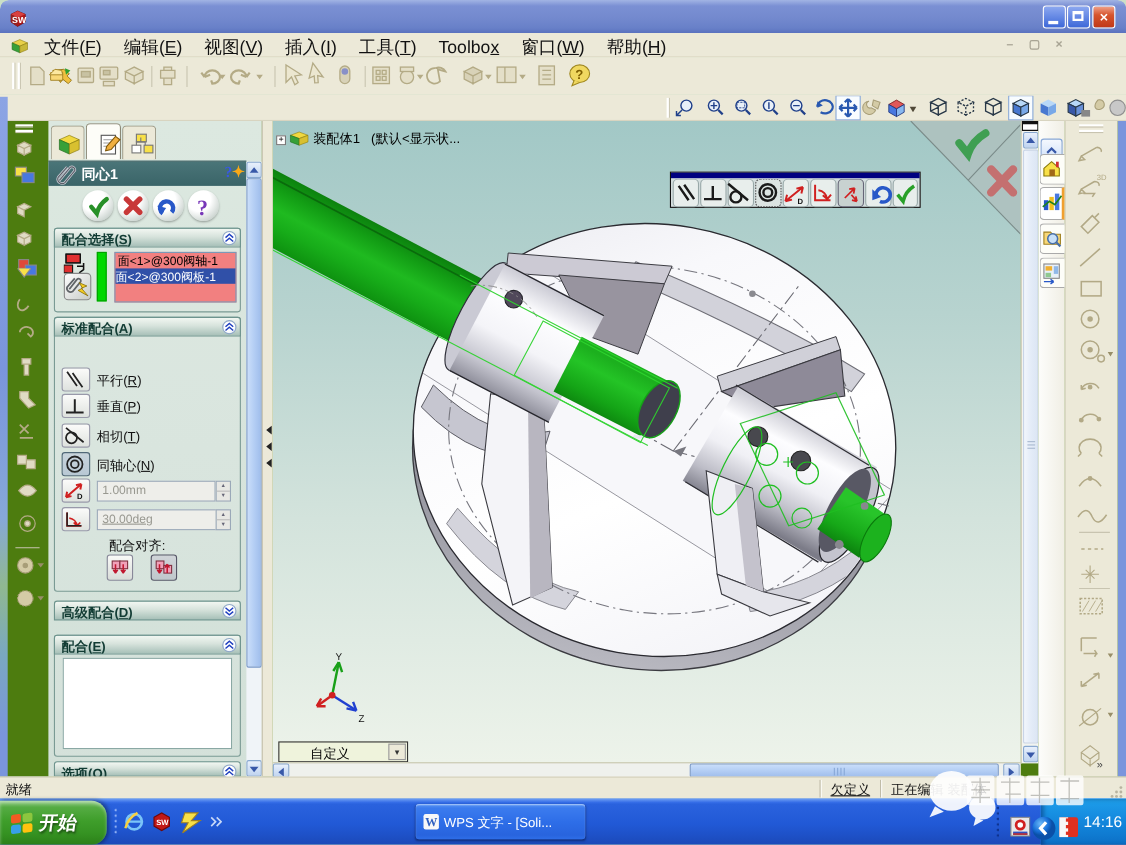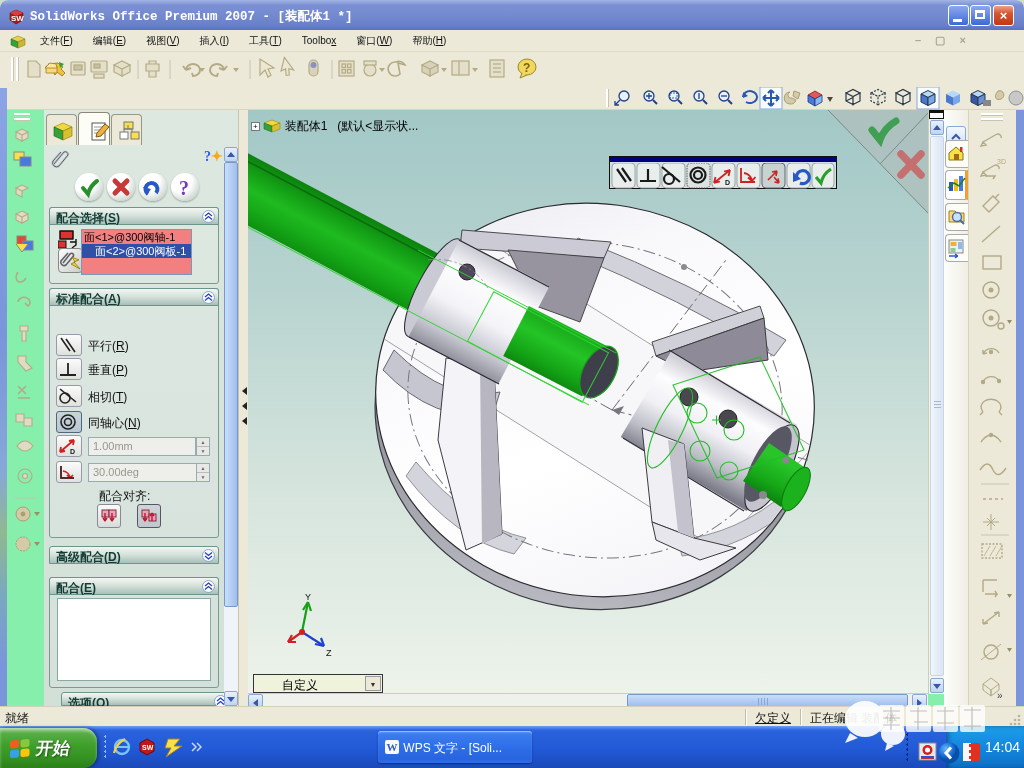--- a/index.html
+++ b/index.html
@@ -2,24 +2,24 @@
 <html><head><meta charset="utf-8"><style>
 html,body{margin:0;padding:0;width:1024px;height:768px;overflow:hidden;background:#CBDFC6;font-family:"Liberation Sans",sans-serif;}
 *{box-sizing:border-box;}
 .abs{position:absolute;}
 #stage{position:relative;width:1024px;height:768px;}
 #win{position:absolute;left:0;top:0;width:1024px;height:726px;border-radius:8px 8px 0 0;overflow:hidden;}
 #titlebar{position:absolute;left:0;top:0;width:1024px;height:30px;background:linear-gradient(180deg,#A2B4E4 0%,#7B90D4 18%,#7389CE 55%,#6880C8 85%,#5A72BE 100%);border-radius:8px 8px 0 0;}
 #titletext{position:absolute;left:30px;top:8px;color:#fff;font:bold 12.5px "Liberation Mono",monospace;white-space:nowrap;}
 .capbtn{position:absolute;top:5px;width:21px;height:21px;border-radius:3px;border:1px solid #fff;color:#fff;font:bold 11px "Liberation Sans",sans-serif;text-align:center;line-height:19px;}
 #menubar{position:absolute;left:0;top:30px;width:1024px;height:22px;background:#ECE9D8;border-bottom:1px solid #E0DCC8;}
-.menuitem{display:inline-block;padding:3px 10px 0 10px;font-size:10px;color:#111;}
+.menuitem{display:inline-block;padding:3px 10px 0 10px;font-size:16px;color:#111;}
 #tb1{position:absolute;left:0;top:52px;width:1024px;height:34px;background:#ECE9D8;}
 #tb2{position:absolute;left:0;top:86px;width:1024px;height:24px;background:#ECE9D8;border-bottom:1px solid #D8D4C0;}
-#client{position:absolute;left:0;top:110px;width:1024px;height:596px;background:#86efac;}
+#client{position:absolute;left:0;top:110px;width:1024px;height:596px;background:#4d7c0f;}
 #viewport{position:absolute;left:248px;top:0px;width:680px;height:583px;background:linear-gradient(180deg,#A2C8C6 0%,#B7D3CF 30%,#D3E3DC 62%,#EDF3EA 100%);overflow:hidden;}
 #panel{position:absolute;left:44px;top:0px;width:194px;height:596px;background:linear-gradient(180deg,#DCE8E0,#D2E0D8);}
 #statusbar{position:absolute;left:0;top:706px;width:1024px;height:20px;background:#ECE9D8;border-top:1px solid #D4D0BC;font-size:12px;color:#111;}
 #taskbar{position:absolute;left:0;top:726px;width:1024px;height:42px;background:linear-gradient(180deg,#4B80EE 0%,#3C74EC 6%,#2A62DE 12%,#2159D6 55%,#1E51C8 78%,#1B49B8 100%);}
 .tealhead{background:linear-gradient(180deg,#F2F7F2 0%,#D7E3DC 45%,#A7C0B8 100%);border:1px solid #6E948E;border-radius:3px 3px 0 0;font-weight:bold;font-size:12px;color:#123C34;padding:2px 4px 0 6px;}
 .chev{position:absolute;right:3px;top:2px;width:13px;height:13px;border-radius:50%;background:radial-gradient(circle at 35% 30%,#fff 55%,#D8E4F8);border:1px solid #8FA8C8;color:#2040C0;text-align:center;}
 .gbox{position:absolute;left:5px;width:170px;border:1px solid #7A9A94;border-radius:3px;background:rgba(255,255,255,0.06);}
 .mbtn{left:12px;width:26px;height:22px;border:1px solid #99A;border-radius:3px;background:linear-gradient(180deg,#FBFBFA,#DEE2DE);}
 .mlbl{left:44px;font-size:12px;color:#111;}
 .spin{left:152px;width:14px;height:19px;border:1px solid #9AA8B8;background:#E8E8E4;font-size:5px;color:#667;text-align:center;}
@@ -30,21 +30,20 @@
 </style></head><body>
 <div id="stage">
  <div id="win">
   <div id="titlebar">
    <svg class="abs" style="left:8px;top:8px" width="17" height="17" viewBox="0 0 17 17">
      <polygon points="2,5 8,2 15,5 15,12 8,16 2,12" fill="#B01818" stroke="#700808" stroke-width="0.6"></polygon>
      <polygon points="2,5 8,2 15,5 8,8" fill="#D84040"></polygon>
      <polygon points="2,5 8,8 8,16 2,12" fill="#982020"></polygon>
      <text x="3" y="13" font-size="8" font-weight="bold" fill="#fff" font-family="Liberation Sans">SW</text>
    </svg>
-   <div id="titletext">SolidWorks Office Premium 2007 - [装配体1 *]</div>
    <div class="capbtn" style="left:948px;background:linear-gradient(180deg,#8CA8F0,#3D68D8);"> 
           <div class="abs" style="left:4px;top:13px;width:9px;height:3px;background:#fff"></div>
         </div>
    <div class="capbtn" style="left:970px;background:linear-gradient(180deg,#8CA8F0,#3D68D8);">
           <div class="abs" style="left:4px;top:4px;width:10px;height:9px;border:2px solid #fff;border-top-width:3px"></div>
         </div>
    <div class="capbtn" style="left:993px;background:linear-gradient(180deg,#F0A088,#D6552E 40%,#C03818);font-size:13px;">×</div>
   </div>
   <div id="menubar">
    <svg class="abs" style="left:10px;top:3px" width="16" height="16" viewBox="0 0 16 16">
@@ -383,21 +382,21 @@
       <path d="M24,42 L46,56" stroke="#2040D0"></path>
               <path d="M46,56 l-9,-2 M46,56 l-3,-8" stroke="#2040D0"></path>
       <path d="M24,42 L10,52" stroke="#D02020"></path>
               <path d="M10,52 l4,-7 M10,52 l8,0" stroke="#D02020"></path>
      </g>
      <circle cx="24" cy="42" r="3" fill="#D02020"></circle>
      <text x="27" y="10" font-size="9" fill="#111" font-family="Liberation Sans">Y</text>
      <text x="48" y="66" font-size="9" fill="#111" font-family="Liberation Sans">Z</text>
     </svg>
 
-    <div class="abs" style="left:5px;top:564px;width:130px;height:19px;background:#EFF3DC;border:1px solid #333;font-size:12px;color:#000;padding:2px 0 0 28px;">自定义
+    <div class="abs" style="left:5px;top:564px;width:118px;height:19px;background:#EFF3DC;border:1px solid #333;font-size:12px;color:#000;padding:2px 0 0 28px;">自定义
      <div class="abs" style="right:1px;top:1px;width:16px;height:15px;background:#ECE9D8;border:1px solid #999;font-size:7px;text-align:center;line-height:15px;color:#333;">▼</div>
     </div>
    </div>
    <div id="panel">
     <div class="abs" style="left:2px;top:4px;width:31px;height:31px;background:#ECE9D8;border:1px solid #9A9784;border-bottom:none;border-radius:4px 4px 0 0"></div>
     <div class="abs" style="left:34px;top:2px;width:32px;height:33px;background:#FDFDF8;border:1px solid #8A8774;border-bottom:none;border-radius:4px 4px 0 0"></div>
     <div class="abs" style="left:67px;top:4px;width:31px;height:31px;background:#ECE9D8;border:1px solid #9A9784;border-bottom:none;border-radius:4px 4px 0 0"></div>
     <svg class="abs" style="left:8px;top:9px" width="88" height="24" viewBox="0 0 88 24">
      <polygon points="2,8 11,4 20,8 11,12" fill="#F0D840" stroke="#887808" stroke-width="0.6"></polygon>
      <polygon points="2,8 11,12 11,21 2,17" fill="#38A038" stroke="#1A6A1A" stroke-width="0.6"></polygon>
@@ -405,20 +404,21 @@
      <rect x="40" y="4" width="13" height="17" fill="#fff" stroke="#555"></rect>
      <line x1="42" y1="8" x2="51" y2="8" stroke="#999"></line>
             <line x1="42" y1="11" x2="51" y2="11" stroke="#999"></line>
             <line x1="42" y1="14" x2="51" y2="14" stroke="#999"></line>
      <path d="M45,14 l8,-9 4,3 -8,9 -5,1 z" fill="#F0B040" stroke="#805808"></path>
      <rect x="72" y="3" width="9" height="7" fill="#F8E048" stroke="#777"></rect>
      <rect x="68" y="13" width="8" height="7" fill="#fff" stroke="#777"></rect>
      <rect x="79" y="13" width="8" height="7" fill="#F8E048" stroke="#777"></rect>
      <path d="M76,10 v-4 M72,13 v-3 h8 v3" fill="none" stroke="#777"></path>
     </svg>
+    <div class="abs" style="left:0px;top:36px;width:180px;height:23px;background:linear-gradient(180deg,#4A7578,#3A6468);border-top:1px solid #2A5054;color:#fff;font-weight:bold;font-size:13px;padding:3px 0 0 30px;">同心1</div>
     <svg class="abs" style="left:6px;top:38px" width="20" height="20" viewBox="0 0 20 20">
             <path d="M4,16 L14,4 a2.8,2.8 0 0,1 4,3 L9,18 a4,4 0 0,1 -6,-5 l8,-9" fill="none" stroke="#C8CCD4" stroke-width="2.4"></path>
             <path d="M4,16 L14,4 a2.8,2.8 0 0,1 4,3 L9,18 a4,4 0 0,1 -6,-5 l8,-9" fill="none" stroke="#5A5E68" stroke-width="1"></path>
           </svg>
     <div class="abs" style="left:160px;top:38px;color:#3858E8;font:bold 14px 'Liberation Serif';">?<span style="color:#F8A818">✦</span></div>
 
     <div class="abs" style="left:31px;top:63px;width:28px;height:28px;border-radius:50%;background:radial-gradient(circle at 35% 30%,#FFFFFF 40%,#D0D8D4 75%,#A8B4B0);box-shadow:0 1px 2px rgba(0,0,0,0.3);"></div>
     <div class="abs" style="left:63px;top:63px;width:28px;height:28px;border-radius:50%;background:radial-gradient(circle at 35% 30%,#FFFFFF 40%,#D0D8D4 75%,#A8B4B0);box-shadow:0 1px 2px rgba(0,0,0,0.3);"></div>
     <div class="abs" style="left:95px;top:63px;width:28px;height:28px;border-radius:50%;background:radial-gradient(circle at 35% 30%,#FFFFFF 40%,#D0D8D4 75%,#A8B4B0);box-shadow:0 1px 2px rgba(0,0,0,0.3);"></div>
     <div class="abs" style="left:127px;top:63px;width:28px;height:28px;border-radius:50%;background:radial-gradient(circle at 35% 30%,#FFFFFF 40%,#D0D8D4 75%,#A8B4B0);box-shadow:0 1px 2px rgba(0,0,0,0.3);"></div>
@@ -440,23 +440,23 @@
      <rect x="0" y="12" width="8" height="7" fill="#E03030" stroke="#111"></rect>
      <path d="M12,13 l6,0 M18,10 v6 l-4,3" fill="none" stroke="#111" stroke-width="1.4"></path>
     </svg>
     <div class="abs" style="left:14px;top:138px;width:25px;height:25px;border:1px solid #888;border-radius:4px;background:linear-gradient(135deg,#FDFDFD,#C8CCC8)">
      <svg width="23" height="23" viewBox="0 0 23 23">
               <path d="M4,14 L11,5 a2,2 0 0,1 3.4,2 L7,16 a3.4,3.4 0 0,1 -5,-4 l7,-8" fill="none" stroke="#606468" stroke-width="1.6"></path>
               <path d="M13,8 l7,3 -5,2 6,7 -9,-5 4,-2 z" fill="#F8D020" stroke="#806808" stroke-width="0.7"></path>
             </svg>
     </div>
     <div class="abs" style="left:44px;top:119px;width:9px;height:45px;background:#00D800;border:1px solid #00A000"></div>
-    <div class="abs" style="left:37px;top:119px;width:111px;height:46px;border:1px solid #7A99B8;background:#F28080;font-size:11px;color:#000;">
+    <div class="abs" style="left:60px;top:119px;width:111px;height:46px;border:1px solid #7A99B8;background:#F28080;font-size:11px;color:#000;">
      <div style="height:14px;padding-left:2px;white-space:nowrap;overflow:hidden">面&lt;1&gt;@300阀轴-1</div>
-     <div style="height:14px;padding-left:13px;background:#3050A8;color:#fff;white-space:nowrap;overflow:hidden">面&lt;2&gt;@300阀板-1</div>
+     <div style="height:14px;padding-left:0;background:#3050A8;color:#fff;white-space:nowrap;overflow:hidden">面&lt;2&gt;@300阀板-1</div>
     </div>
 
     <div class="gbox" style="top:178px;height:250px;"></div>
     <div class="tealhead abs" style="left:5px;top:178px;width:170px;height:18px;">标准配合(<u>A</u>)<div class="chev"><svg width="11" height="11" viewBox="0 0 11 11">
                 <path d="M2,5 l3.5,-3 3.5,3 M2,8.5 l3.5,-3 3.5,3" fill="none" stroke="#2040C0" stroke-width="1.3"></path>
               </svg></div></div>
     <div class="abs mbtn" style="top:224px;"><svg width="22" height="20" viewBox="0 0 22 20">
               <path d="M4,3 L13,16 M9,4 L18,17" stroke="#222" stroke-width="1.6" fill="none"></path>
             </svg></div>
           <div class="mlbl abs" style="top:228px;">平行(<u>R</u>)</div>
@@ -480,21 +480,21 @@
             </svg></div>
     <div class="abs" style="left:44px;top:327px;width:108px;height:19px;background:#EEEEEA;border:1px solid #9AA8B8;color:#989890;font-size:11px;padding:2px 0 0 4px;">1.00mm</div>
     <div class="abs spin" style="top:327px;">
             <div class="sup">▲</div>
             <div class="sdn">▼</div>
           </div>
     <div class="abs mbtn" style="top:351px;"><svg width="22" height="20" viewBox="0 0 22 20">
               <path d="M4,4 v12 h13 M6,9 a8,8 0 0,1 7,7 M13,16 l-3,-3 M13,16 l3,-3" stroke="#D02020" stroke-width="1.6" fill="none"></path>
               <path d="M4,4 v12 h13" stroke="#222" stroke-width="1.4" fill="none"></path>
             </svg></div>
-    <div class="abs" style="left:44px;top:353px;width:120px;height:19px;background:#EEEEEA;border:1px solid #9AA8B8;color:#989890;font-size:11px;padding:2px 0 0 4px;">30.00deg</div>
+    <div class="abs" style="left:44px;top:353px;width:120px;height:19px;background:#EEEEEA;border:1px solid #9AA8B8;color:#989890;font-size:11px;padding:2px 0 0 4px;text-decoration:underline;">30.00deg</div>
     <div class="abs spin" style="top:353px;">
             <div class="sup">▲</div>
             <div class="sdn">▼</div>
           </div>
     <div class="abs" style="left:55px;top:378px;font-size:12px;color:#111;">配合对齐:</div>
     <div class="abs" style="left:53px;top:394px;width:24px;height:24px;border:1px solid #889;border-radius:3px;background:linear-gradient(180deg,#FAFAF8,#D8DCD8)">
      <svg width="22" height="22" viewBox="0 0 22 22">
               <rect x="4" y="5" width="7" height="7" fill="#F0A0B8" stroke="#803040"></rect>
               <rect x="11" y="5" width="7" height="7" fill="#F0A0B8" stroke="#803040"></rect>
               <path d="M7,8 v8 M7,16 l-2,-3 M7,16 l2,-3 M14,8 v8 M14,16 l-2,-3 M14,16 l2,-3" stroke="#C01830" stroke-width="1.4" fill="none"></path>
@@ -509,21 +509,21 @@
     </div>
 
     <div class="tealhead abs" style="left:5px;top:436px;width:170px;height:18px;">高级配合(<u>D</u>)<div class="chev"><svg width="11" height="11" viewBox="0 0 11 11">
                 <path d="M2,2.5 l3.5,3 3.5,-3 M2,6 l3.5,3 3.5,-3" fill="none" stroke="#2040C0" stroke-width="1.3"></path>
               </svg></div></div>
     <div class="gbox" style="top:467px;height:111px;"></div>
     <div class="tealhead abs" style="left:5px;top:467px;width:170px;height:18px;">配合(<u>E</u>)<div class="chev"><svg width="11" height="11" viewBox="0 0 11 11">
                 <path d="M2,5 l3.5,-3 3.5,3 M2,8.5 l3.5,-3 3.5,3" fill="none" stroke="#2040C0" stroke-width="1.3"></path>
               </svg></div></div>
     <div class="abs" style="left:13px;top:488px;width:154px;height:83px;background:#fff;border:1px solid #8AA8A4;"></div>
-    <div class="tealhead abs" style="left:5px;top:582px;width:170px;height:14px;margin-left:12px;">选项(<u>O</u>)<div class="chev"><svg width="11" height="11" viewBox="0 0 11 11">
+    <div class="tealhead abs" style="left:5px;top:582px;width:170px;height:14px;">选项(<u>O</u>)<div class="chev"><svg width="11" height="11" viewBox="0 0 11 11">
                 <path d="M2,5 l3.5,-3 3.5,3 M2,8.5 l3.5,-3 3.5,3" fill="none" stroke="#2040C0" stroke-width="1.3"></path>
               </svg></div></div>
 
     <div class="abs" style="left:180px;top:37px;width:14px;height:559px;background:#F0F4F8;">
      <div class="abs sbtn" style="top:0px;"><svg width="12" height="14" viewBox="0 0 12 14">
                 <path d="M6,4 l-4,5 h8 z" fill="#3858A8"></path>
               </svg></div>
      <div class="abs" style="top:15px;width:14px;height:445px;background:linear-gradient(90deg,#CADEFA,#B4CEF4 50%,#A0BEEC);border:1px solid #7898C8;border-radius:2px;"></div>
      <div class="abs sbtn" style="top:544px;"><svg width="12" height="14" viewBox="0 0 12 14">
                 <path d="M6,10 l-4,-5 h8 z" fill="#3858A8"></path>
@@ -715,21 +715,21 @@
         </defs>
         <path d="M14,6.5 l-5,5.5 5,5.5" stroke="#fff" stroke-width="3" fill="none"></path>
       </svg>
   <svg class="abs" style="left:962px;top:16px" width="20" height="21" viewBox="0 0 20 21">
         <rect x="1" y="1" width="17" height="18" rx="2" fill="#E03020"></rect>
         <rect x="1" y="1" width="8" height="18" fill="#F8F8F8"></rect>
         <rect x="7" y="2" width="4" height="3" fill="#E03020"></rect>
         <rect x="7" y="8" width="4" height="3" fill="#E03020"></rect>
         <rect x="7" y="14" width="4" height="3" fill="#E03020"></rect>
       </svg>
-  <div class="abs" style="left:985px;top:13px;color:#fff;font-size:14px;font-family:'Liberation Sans';">14:04</div>
+  <div class="abs" style="left:985px;top:13px;color:#fff;font-size:14px;font-family:'Liberation Sans';">14:16</div>
  </div>
 
  <div class="abs" style="left:832px;top:694px;width:192px;height:66px;">
   <svg width="192" height="66" viewBox="0 0 192 66">
    <g fill="#FFFFFF" opacity="0.92">
     <ellipse cx="33" cy="25" rx="20" ry="18"></ellipse>
     <path d="M18,39 l-5,10 13,-5 z"></path>
     <ellipse cx="61" cy="40" rx="12" ry="11"></ellipse>
     <path d="M55,49 l-2,8 9,-5 z"></path>
    </g>

